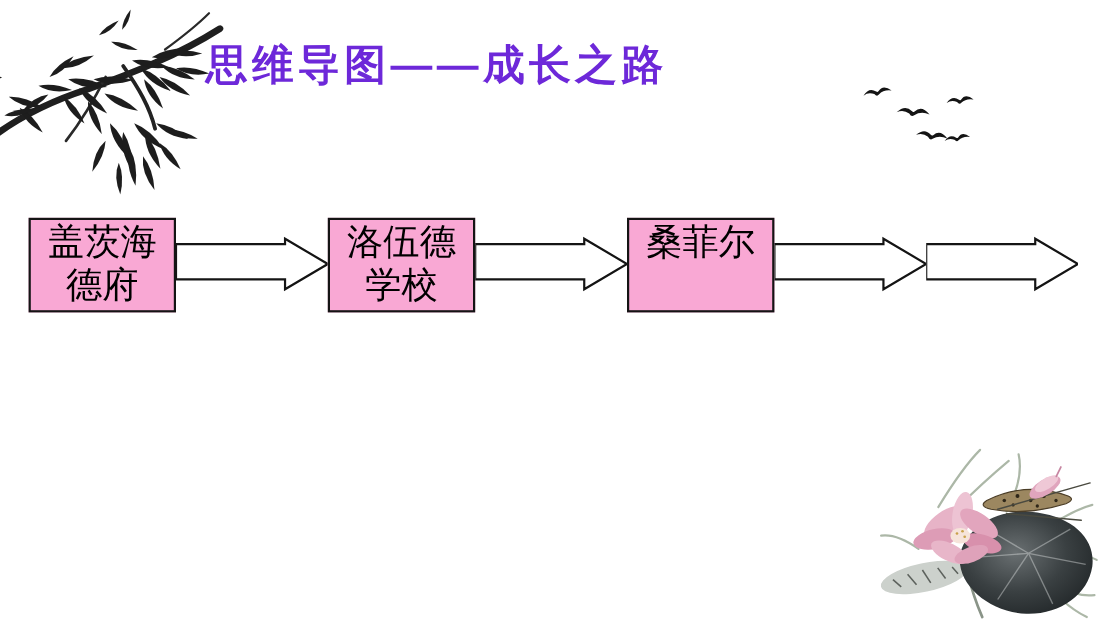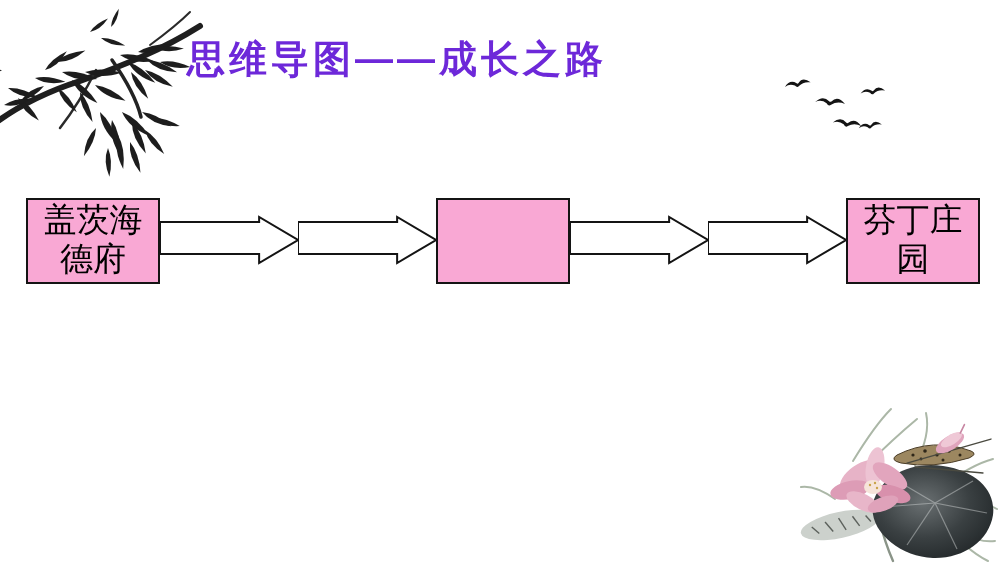--- a/index.html
+++ b/index.html
@@ -114,47 +114,48 @@
       <span class="line">盖茨海</span>
       <span class="line">德府</span>
     </div>
 
     <div class="arrow">
       <svg viewBox="0 0 71 86" preserveAspectRatio="none">
         <polygon points="0,24 51,24 51,19 71,42 51,65 51,56 0,56" fill="#ffffff" stroke="#141414" stroke-width="2" vector-effect="non-scaling-stroke"></polygon>
       </svg>
     </div>
 
-
-    <div class="arrow">
-      <svg viewBox="0 0 71 86" preserveAspectRatio="none">
-        <polygon points="0,24 51,24 51,19 71,42 51,65 51,56 0,56" fill="#ffffff" stroke="#141414" stroke-width="2" vector-effect="non-scaling-stroke"></polygon>
-      </svg>
-    </div>
-
     <div class="node">
-    </div>
-
-    <div class="arrow">
-      <svg viewBox="0 0 71 86" preserveAspectRatio="none">
-        <polygon points="0,24 51,24 51,19 71,42 51,65 51,56 0,56" fill="#ffffff" stroke="#141414" stroke-width="2" vector-effect="non-scaling-stroke"></polygon>
-      </svg>
-    </div>
-
+      <span class="line">洛伍德</span>
+      <span class="line">学校</span>
+    </div>
 
     <div class="arrow">
       <svg viewBox="0 0 71 86" preserveAspectRatio="none">
         <polygon points="0,24 51,24 51,19 71,42 51,65 51,56 0,56" fill="#ffffff" stroke="#141414" stroke-width="2" vector-effect="non-scaling-stroke"></polygon>
       </svg>
     </div>
 
     <div class="node">
-      <span class="line">芬丁庄</span>
-      <span class="line">园</span>
-    </div>
+      <span class="line">桑菲尔</span>
+    </div>
+
+    <div class="arrow">
+      <svg viewBox="0 0 71 86" preserveAspectRatio="none">
+        <polygon points="0,24 51,24 51,19 71,42 51,65 51,56 0,56" fill="#ffffff" stroke="#141414" stroke-width="2" vector-effect="non-scaling-stroke"></polygon>
+      </svg>
+    </div>
+
+
+    <div class="arrow">
+      <svg viewBox="0 0 71 86" preserveAspectRatio="none">
+        <polygon points="0,24 51,24 51,19 71,42 51,65 51,56 0,56" fill="#ffffff" stroke="#141414" stroke-width="2" vector-effect="non-scaling-stroke"></polygon>
+      </svg>
+    </div>
+
 
   </div>
 
   <svg class="deco deco-lotus" viewBox="0 0 205 160">
     <defs>
       <radialGradient id="inkGrad" cx="42%" cy="40%" r="70%">
         <stop offset="0%" stop-color="#6a7072"></stop>
         <stop offset="55%" stop-color="#3a4042"></stop>
         <stop offset="100%" stop-color="#202527"></stop>
       </radialGradient>

